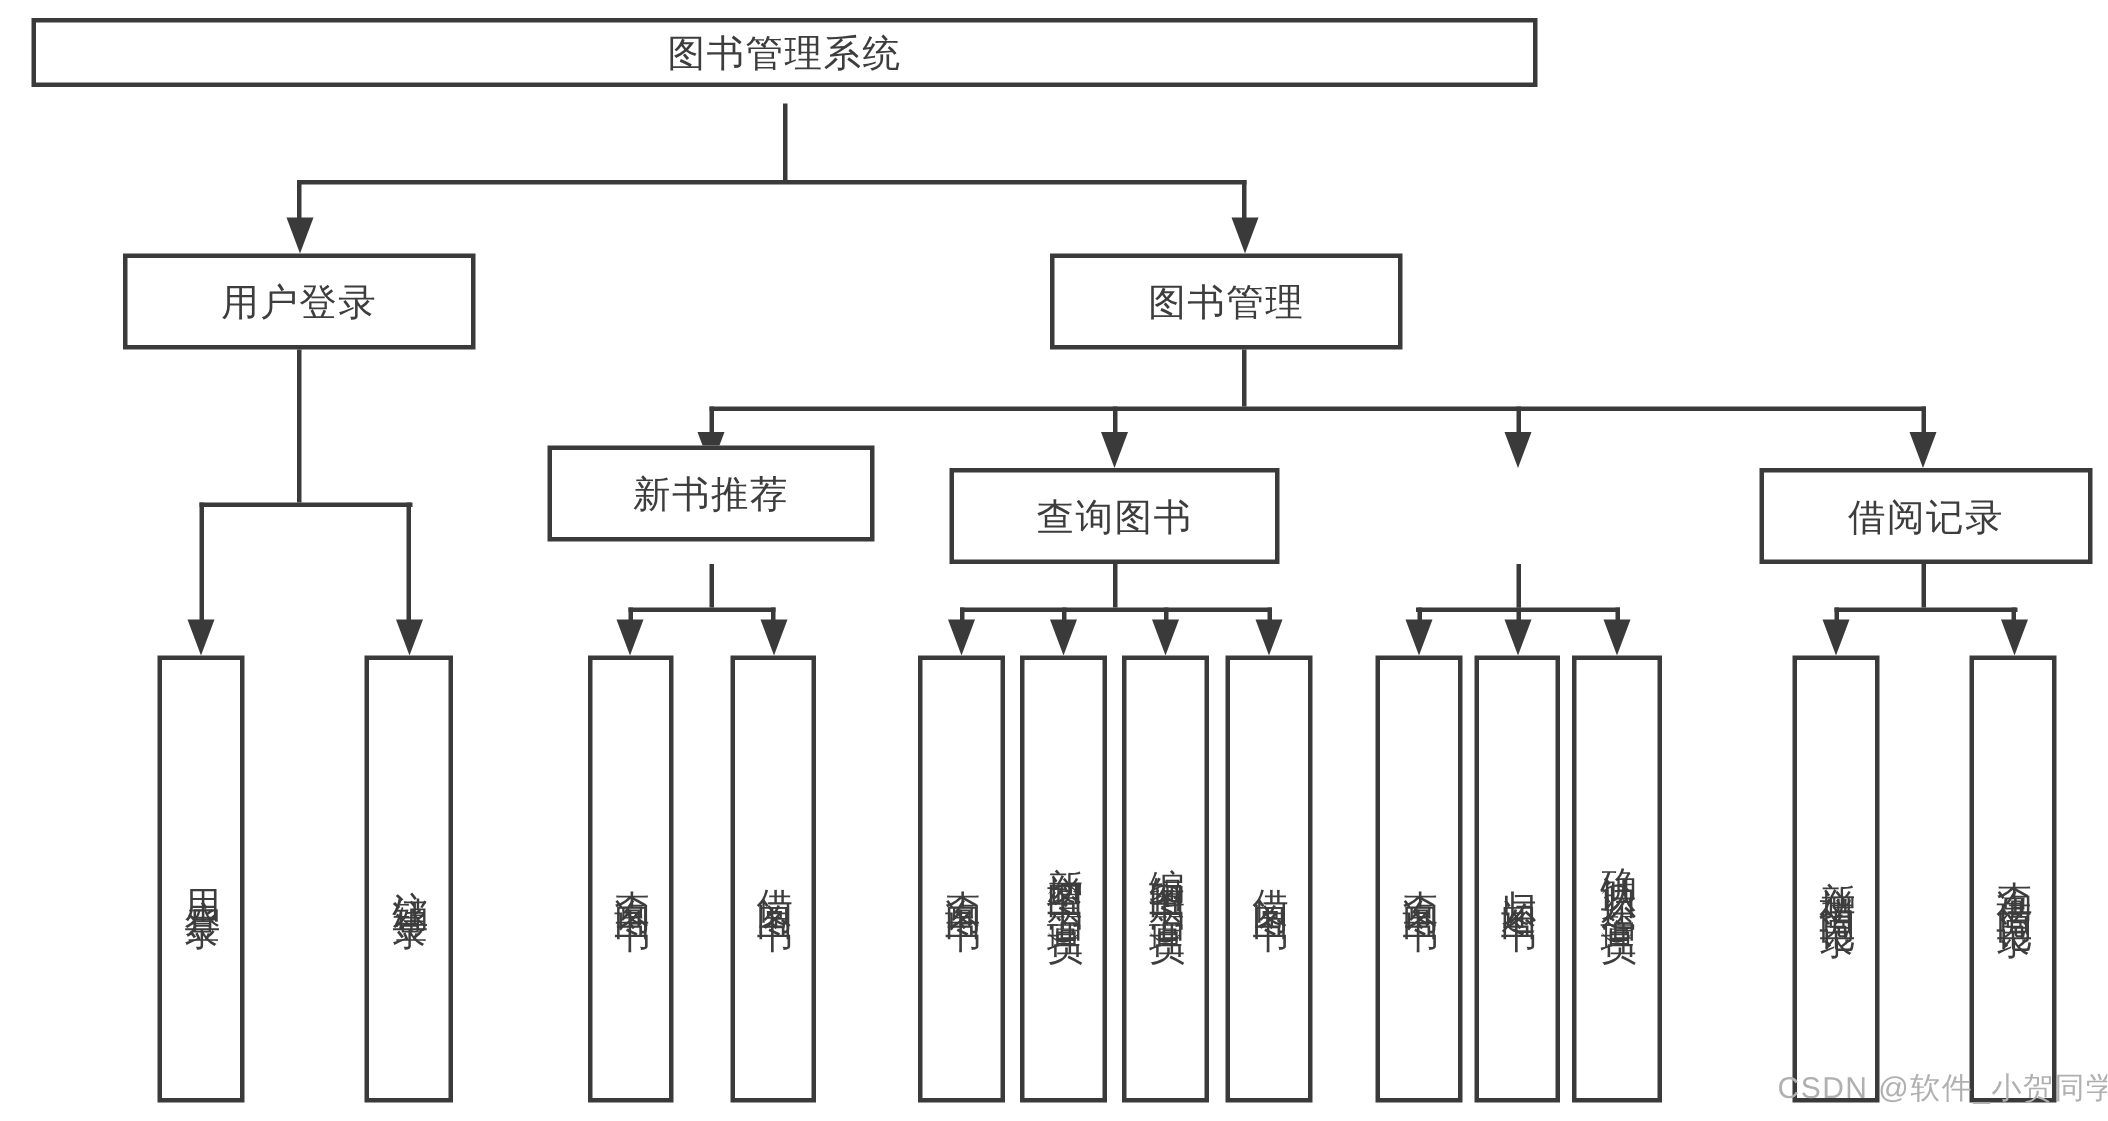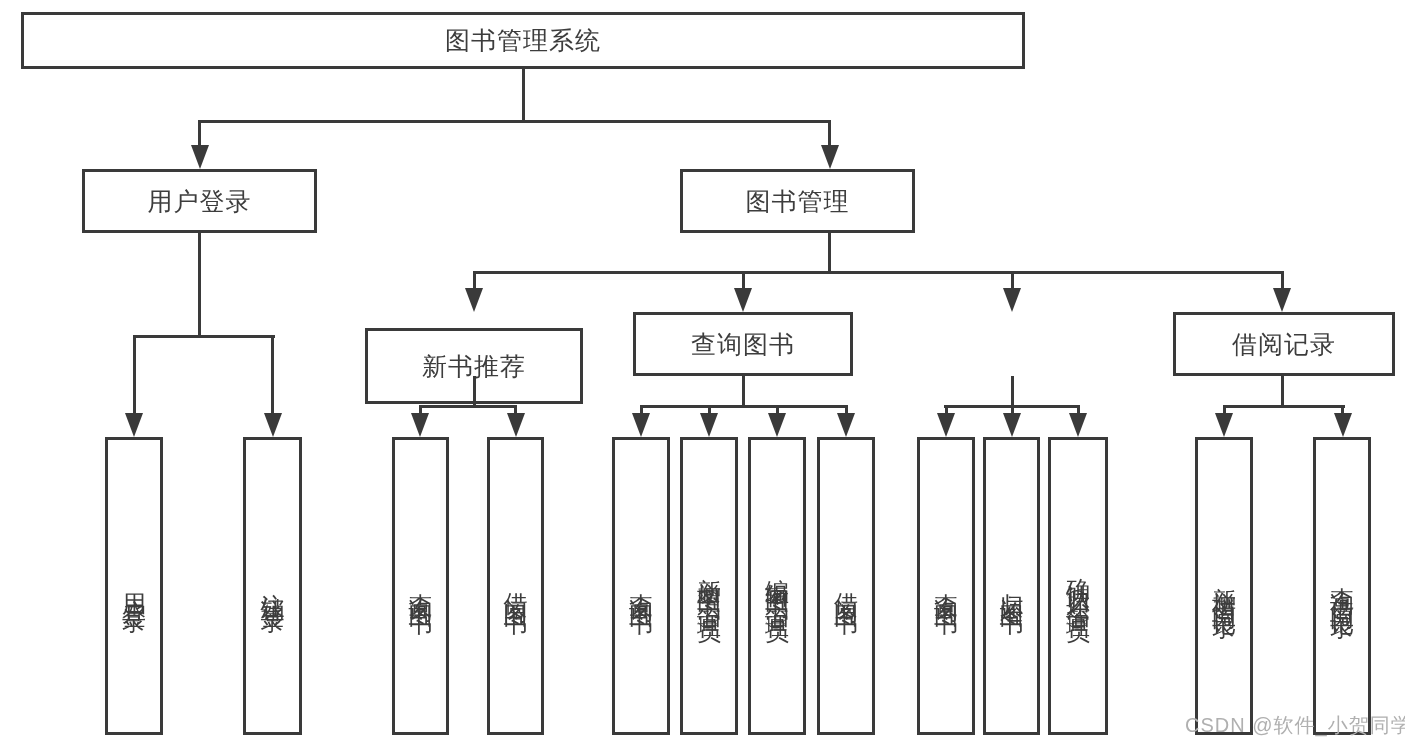--- a/index.html
+++ b/index.html
@@ -53,35 +53,35 @@
     letter-spacing:1px;
     white-space:nowrap;
     z-index:10;
   }
 </style>
 </head>
 <body>
 
 <div class="stage">
 
-  <div class="box h" style="left:21px;top:12px;width:1004px;height:57px">
+  <div class="box h" style="left:21px;top:12px;width:1004px;height:46px">
     <span>图书管理系统</span>
   </div>
 
   <div class="vl" style="left:521.5px;top:69px;height:51px"></div>
   <div class="hl" style="left:198px;top:120px;width:633px"></div>
   <div class="vl" style="left:198px;top:120px;height:29px"></div>
   <div class="ar" style="left:190.5px;top:145px"></div>
   <div class="vl" style="left:828px;top:120px;height:29px"></div>
   <div class="ar" style="left:820.5px;top:145px"></div>
 
   <div class="box h" style="left:82px;top:169px;width:235px;height:64px">
     <span>用户登录</span>
   </div>
-  <div class="box h" style="left:680px;top:169px;width:235px;height:64px">
+  <div class="box h" style="left:700px;top:169px;width:235px;height:64px">
     <span>图书管理</span>
   </div>
 
   <div class="vl" style="left:198px;top:233px;height:102px"></div>
   <div class="hl" style="left:132.5px;top:335px;width:142px"></div>
   <div class="vl" style="left:132.5px;top:335px;height:80px"></div>
   <div class="ar" style="left:125px;top:413px"></div>
   <div class="vl" style="left:271px;top:335px;height:80px"></div>
   <div class="ar" style="left:263.5px;top:413px"></div>
 
@@ -89,21 +89,21 @@
   <div class="hl" style="left:472.5px;top:271px;width:811px"></div>
   <div class="vl" style="left:472.5px;top:271px;height:19px"></div>
   <div class="ar" style="left:465px;top:288px"></div>
   <div class="vl" style="left:741.5px;top:271px;height:19px"></div>
   <div class="ar" style="left:734px;top:288px"></div>
   <div class="vl" style="left:1010.5px;top:271px;height:19px"></div>
   <div class="ar" style="left:1003px;top:288px"></div>
   <div class="vl" style="left:1280.5px;top:271px;height:19px"></div>
   <div class="ar" style="left:1273px;top:288px"></div>
 
-  <div class="box h" style="left:365px;top:328px;width:218px;height:76px">
+  <div class="box h" style="left:365px;top:297px;width:218px;height:64px">
     <span>新书推荐</span>
   </div>
   <div class="box h" style="left:633px;top:312px;width:220px;height:64px">
     <span>查询图书</span>
   </div>
   <div class="box h" style="left:1173px;top:312px;width:222px;height:64px">
     <span>借阅记录</span>
   </div>
 
   <div class="vl" style="left:472.5px;top:376px;height:29px"></div>

